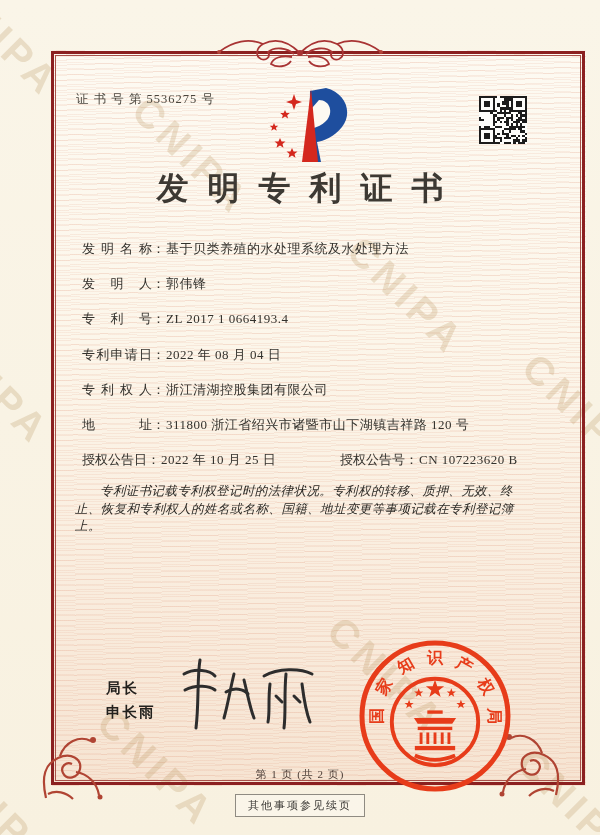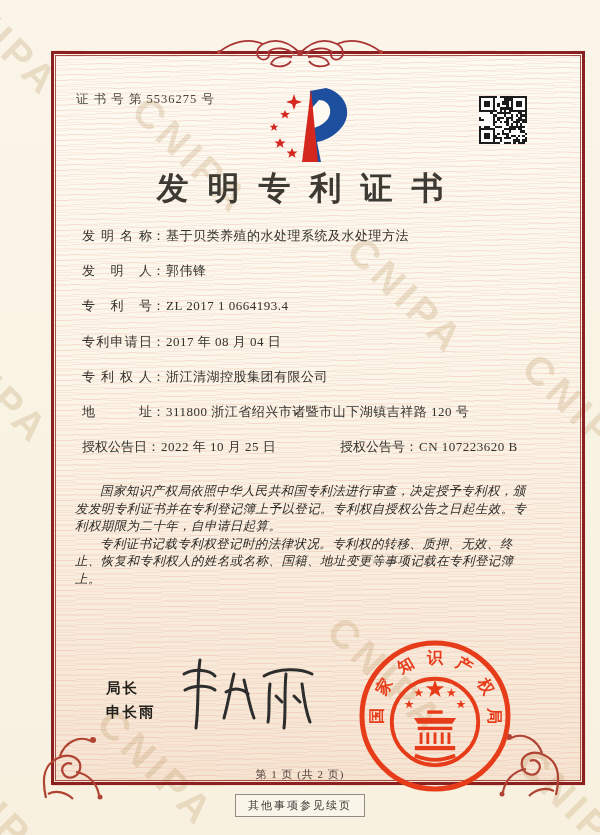--- a/index.html
+++ b/index.html
@@ -33,21 +33,21 @@
 
   .logo{position:absolute;left:254px;top:86px;width:96px;height:78px;}
   .qr{position:absolute;left:479px;top:96px;width:48px;height:48px;display:grid;
       grid-template-columns:repeat(21,1fr);grid-template-rows:repeat(21,1fr);background:#fdfdfb;}
   .qr div{background:transparent;}
   .qr div.d{background:#1c1c1c;}
 
   .title{position:absolute;left:0;top:167px;width:100%;text-align:center;font-size:32px;
      font-weight:600;color:#3d3933;letter-spacing:19px;text-indent:19px;}
 
-  .fields{position:absolute;left:82px;top:228px;width:450px;font-size:13px;color:#33312c;}
+  .fields{position:absolute;left:82px;top:241px;width:450px;font-size:13px;color:#33312c;}
   .frow{height:35.2px;display:flex;align-items:flex-start;line-height:16px;}
   .flabel{display:inline-block;width:70px;text-align:justify;text-align-last:justify;flex:0 0 70px;}
   .fcolon{flex:0 0 14px;}
   .fvalue{letter-spacing:0.5px;}
   .grant-left{display:inline-flex;width:258px;}
 
   .body-text{position:absolute;left:75px;top:483px;width:452px;font-size:12.5px;line-height:17.6px;
      color:#2c2a26;font-style:italic;letter-spacing:0.4px;}
   .body-text p{text-indent:2em;}
 
@@ -594,21 +594,21 @@
           <span class="fvalue">郭伟锋</span>
       </div>
       <div class="frow">
         <span class="flabel">专利号</span>
           <span class="fcolon">：</span>
           <span class="fvalue">ZL 2017 1 0664193.4</span>
       </div>
       <div class="frow">
         <span class="flabel">专利申请日</span>
           <span class="fcolon">：</span>
-          <span class="fvalue">2017 年 08 月 04 日</span>
+          <span class="fvalue">2022 年 08 月 04 日</span>
       </div>
       <div class="frow">
         <span class="flabel">专利权人</span>
           <span class="fcolon">：</span>
           <span class="fvalue">浙江清湖控股集团有限公司</span>
       </div>
       <div class="frow">
         <span class="flabel">地址</span>
           <span class="fcolon">：</span>
           <span class="fvalue">311800 浙江省绍兴市诸暨市山下湖镇吉祥路 120 号</span>
@@ -619,21 +619,20 @@
             <span class="fcolon">：</span>
             <span class="fvalue">2022 年 10 月 25 日</span>
         </span>
         <span>授权公告号</span>
           <span class="fcolon">：</span>
           <span class="fvalue">CN 107223620 B</span>
       </div>
     </div>
 
     <div class="body-text">
-      <p>国家知识产权局依照中华人民共和国专利法进行审查，决定授予专利权，颁发发明专利证书并在专利登记簿上予以登记。专利权自授权公告之日起生效。专利权期限为二十年，自申请日起算。</p>
       <p>专利证书记载专利权登记时的法律状况。专利权的转移、质押、无效、终止、恢复和专利权人的姓名或名称、国籍、地址变更等事项记载在专利登记簿上。</p>
     </div>
 
     <div class="director">
       <div>局长</div>
       <div>申长雨</div>
     </div>
 
     <svg class="signature" viewBox="0 0 150 82">
       <g stroke="#2d2d2d" stroke-width="3" fill="none" stroke-linecap="round">

